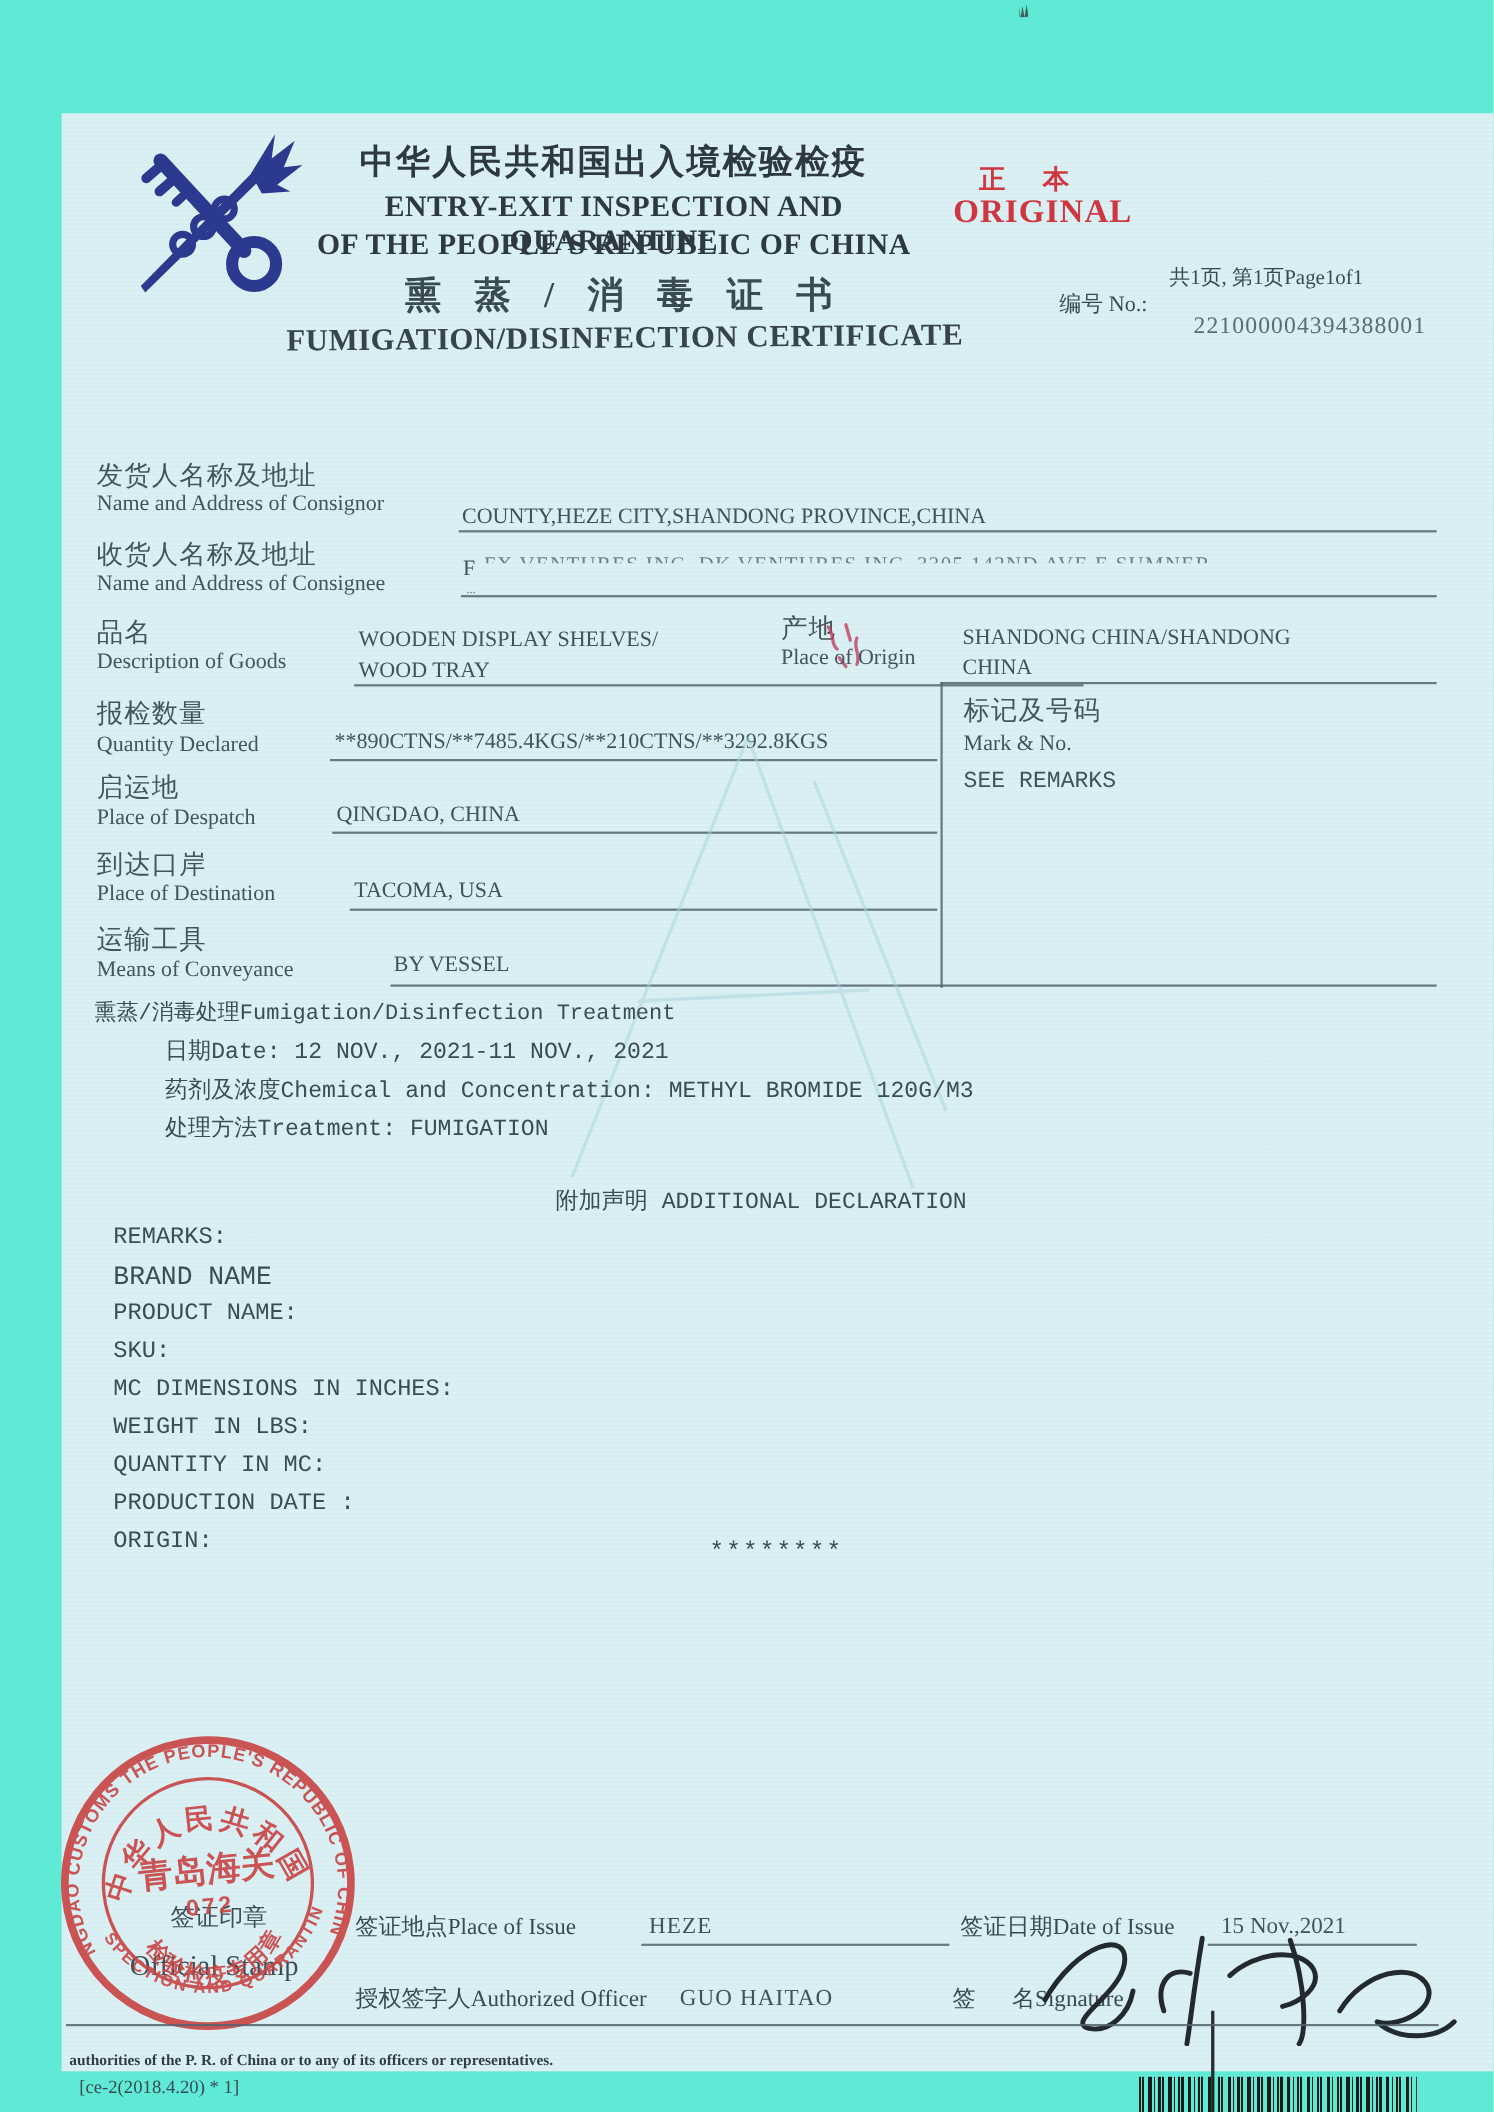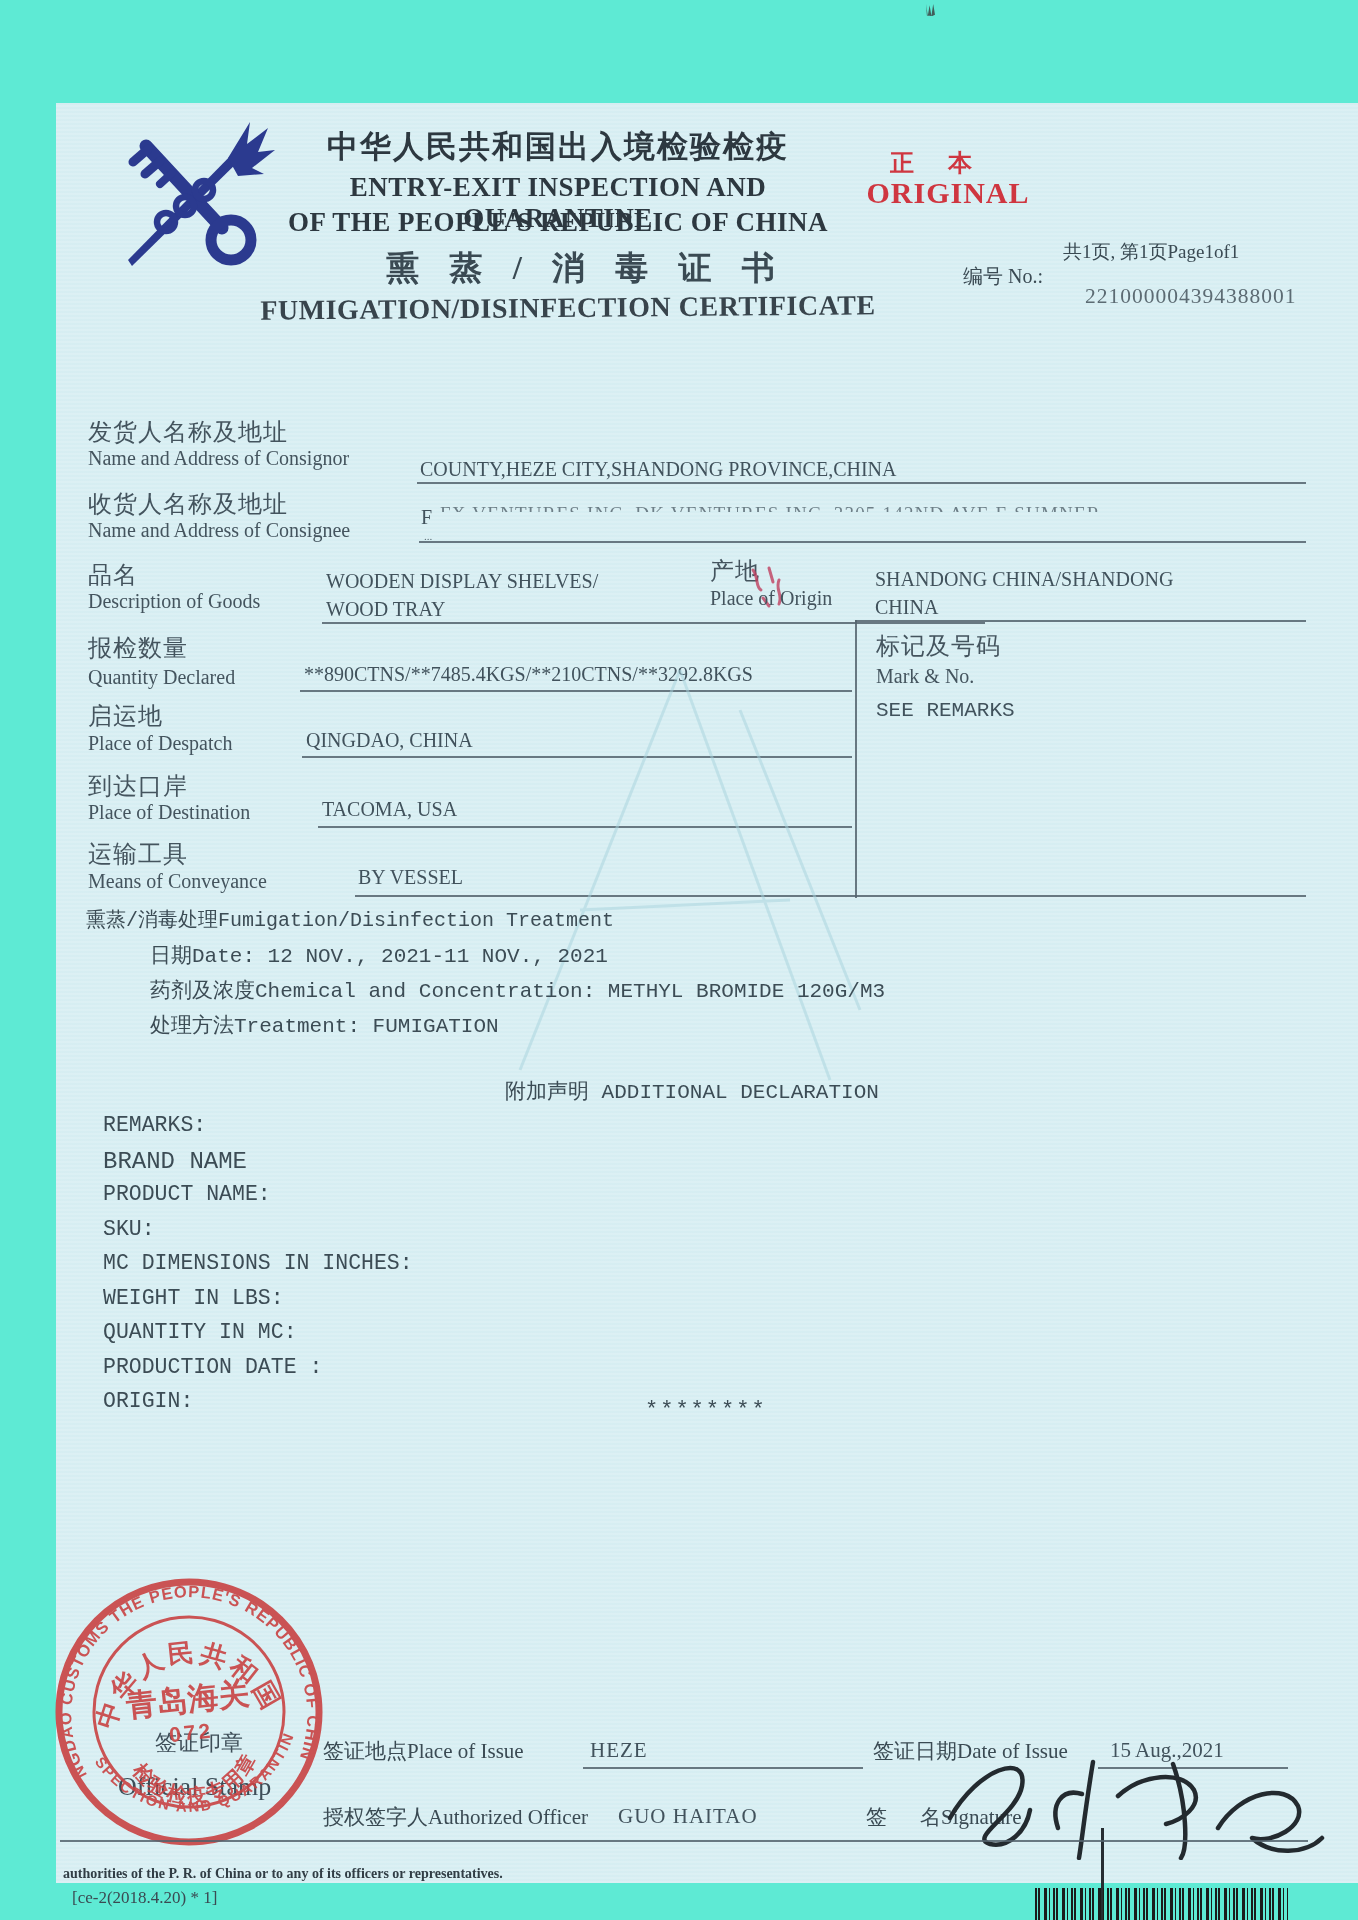--- a/index.html
+++ b/index.html
@@ -50,21 +50,21 @@
       <circle cx="85" cy="90" r="9" stroke-width="6.5"></circle>
       <circle cx="104" cy="74" r="9" stroke-width="6.5"></circle>
 
       <path d="M128,42 L150,6 L147,28 L168,12 L158,36 L175,34 L152,52 L164,58 L138,60 Z" fill="#2b3a8f" stroke="none"></path>
     </g>
   </svg>
 
   <div class="abs cn center" style="left:258px;top:126px;width:600px;font-size:31px;font-weight:bold;letter-spacing:2px;color:#2d3840;">中华人民共和国出入境检验检疫</div>
   <div class="abs serif center" style="left:258px;top:172px;width:600px;font-size:27px;font-weight:bold;letter-spacing:.5px;color:#2d3840;">ENTRY-EXIT INSPECTION AND QUARANTINE</div>
   <div class="abs serif center" style="left:258px;top:207px;width:600px;font-size:27px;font-weight:bold;letter-spacing:.5px;color:#2d3840;">OF THE PEOPLE'S REPUBLIC OF CHINA</div>
-  <div class="abs cn center" style="left:276px;top:246px;width:620px;font-size:33px;font-weight:bold;letter-spacing:11px;color:#3a4a53;">熏 蒸 / 消 毒 证 书</div>
+  <div class="abs cn center" style="left:258px;top:246px;width:620px;font-size:33px;font-weight:bold;letter-spacing:11px;color:#3a4a53;">熏 蒸 / 消 毒 证 书</div>
   <div class="abs serif center" style="left:258px;top:292px;width:620px;font-size:28px;font-weight:bold;letter-spacing:.5px;color:#38444c;transform:rotate(-.5deg);">FUMIGATION/DISINFECTION CERTIFICATE</div>
 
   <div class="abs cn center red" style="left:853px;top:147px;width:170px;font-size:24px;font-weight:bold;letter-spacing:14px;">正 本</div>
   <div class="abs serif center red" style="left:848px;top:176px;width:200px;font-size:30px;font-weight:bold;letter-spacing:1px;">ORIGINAL</div>
 
   <div class="abs cn nowrap" style="left:1063px;top:239px;font-size:19px;">共1页, 第1页Page1of1</div>
   <div class="abs cn nowrap" style="left:963px;top:263px;font-size:20px;">编号 No.:</div>
   <div class="abs serif nowrap" style="left:1085px;top:284px;font-size:21.5px;letter-spacing:1px;color:#5c6b73;">221000004394388001</div>
 
   <div class="abs cn label-cn nowrap" style="left:88px;top:416px;">发货人名称及地址</div>
@@ -187,21 +187,21 @@
 
   <div class="abs nowrap" style="left:323px;top:1737px;font-size:21px;">
     <span class="cn">签证地点</span><span class="serif">Place of Issue</span>
   </div>
   <div class="abs serif value nowrap" style="left:590px;top:1738px;font-size:21px;letter-spacing:1px;">HEZE</div>
   <div class="rule" style="left:583px;top:1767px;width:280px;"></div>
 
   <div class="abs nowrap" style="left:873px;top:1737px;font-size:21px;">
     <span class="cn">签证日期</span><span class="serif">Date of Issue</span>
   </div>
-  <div class="abs serif value nowrap" style="left:1110px;top:1738px;font-size:21px;">15 Aug.,2021</div>
+  <div class="abs serif value nowrap" style="left:1110px;top:1738px;font-size:21px;">15 Nov.,2021</div>
   <div class="rule" style="left:1098px;top:1767px;width:190px;"></div>
 
   <div class="abs nowrap" style="left:323px;top:1803px;font-size:21px;">
     <span class="cn">授权签字人</span><span class="serif">Authorized Officer</span>
   </div>
   <div class="abs serif value nowrap" style="left:618px;top:1804px;font-size:21px;letter-spacing:1px;">GUO HAITAO</div>
   <div class="abs cn nowrap" style="left:866px;top:1803px;font-size:21px;">签</div>
   <div class="abs nowrap" style="left:920px;top:1803px;font-size:21px;">
     <span class="cn">名</span><span class="serif">Signature</span>
   </div>

